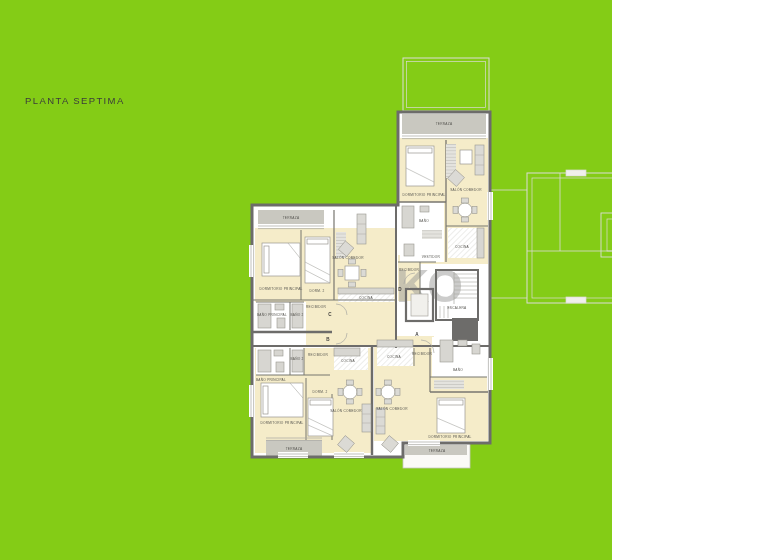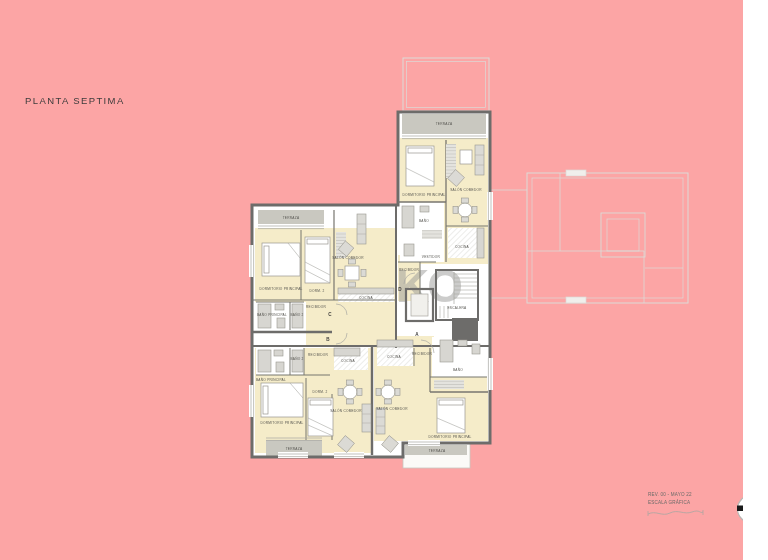--- a/index.html
+++ b/index.html
@@ -1,16 +1,16 @@
 <!DOCTYPE html>
 <html><head>
 <meta charset="utf-8">
 <style>
   html,body{margin:0;padding:0;background:#ffffff;}
-  #sheet{position:relative;width:743px;height:560px;background:#fca5a5;overflow:hidden;
+  #sheet{position:relative;width:612px;height:560px;background:#84cc16;overflow:hidden;
          font-family:"Liberation Sans",sans-serif;}
   svg{display:block;}
   svg text{font-family:"Liberation Sans",sans-serif;fill:#4a4a48;}
   .plan-title{font-size:9.5px;letter-spacing:1.4px;fill:#3b3b3b;}
   .room-label{font-size:3.2px;letter-spacing:.25px;text-anchor:middle;fill:#55544f;}
   .unit-letter{font-size:4.6px;font-weight:bold;text-anchor:middle;fill:#3f3e3c;}
   .tb-text{font-size:4.6px;fill:#6b6b69;letter-spacing:.2px;}
   .watermark{font-size:46px;font-weight:bold;fill:#9b9b99;opacity:.5;letter-spacing:-2px;}
   .wall{stroke:#6d6c6a;fill:none;}
   .thinwall{stroke:#77766f;fill:none;}

